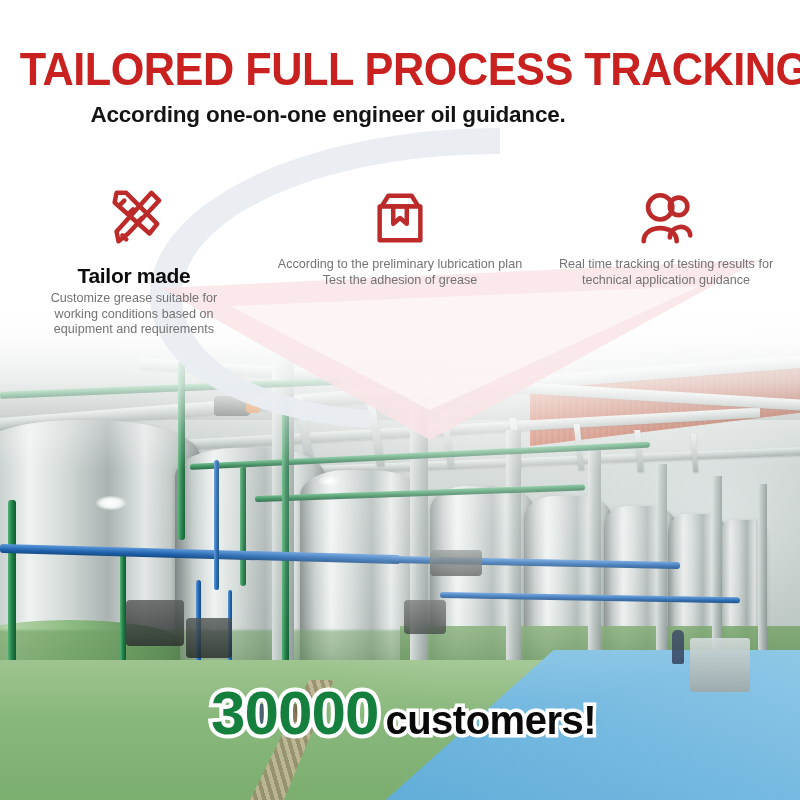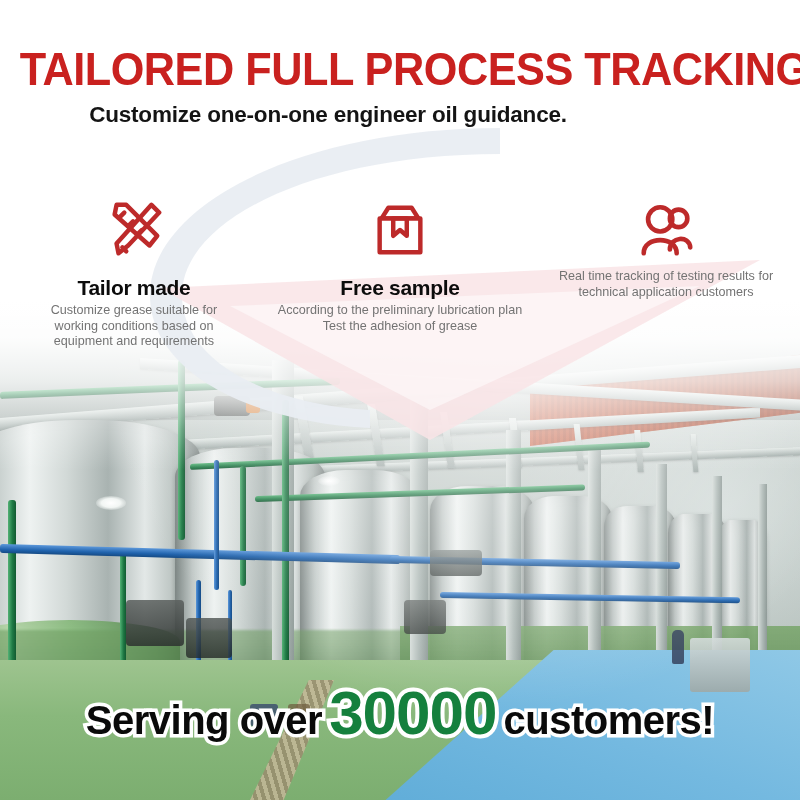--- a/index.html
+++ b/index.html
@@ -163,21 +163,21 @@
     margin-top:8px;
     font-weight:700;
     font-size:22.5px;
     line-height:26px;
     color:#141414;
     letter-spacing:-.2px;
   }
 
   
   #features {
-    position:absolute; left:0; top:194px; width:800px;
+    position:absolute; left:0; top:182px; width:800px;
     display:flex; align-items:flex-start; justify-content:center;
   }
   .feature { width:266px; text-align:center; padding:0 4px; }
   .feat-icon { height:72px; display:flex; align-items:center; justify-content:center; }
   .feat-icon svg { display:block; }
   .feat-title {
     margin-top:10px;
     font-weight:700; font-size:21px; line-height:24px; color:#0c0c0c;
     letter-spacing:-.3px;
   }
@@ -315,21 +315,21 @@
       <path d="M500 18 C 300 18, 150 95, 150 185 C 150 262, 250 312, 370 318
                L 370 300 C 268 294, 182 252, 182 185 C 182 108, 318 44, 500 44 Z" fill="#e9edf2" opacity="0.95"></path>
 
       <path d="M160 178 L 760 150 L 430 330 Z" fill="#f9e4e6" opacity="0.85"></path>
       <path d="M230 196 L 700 176 L 430 300 Z" fill="#ffffff" opacity="0.5"></path>
     </svg>
   </div>
 
   <div id="headline-block">
     <div id="title">TAILORED FULL PROCESS TRACKING</div>
-    <div id="subtitle">Customize one-on-one engineer oil guidance.</div>
+    <div id="subtitle">According one-on-one engineer oil guidance.</div>
   </div>
 
   <div id="features">
 
     <div class="feature">
       <div class="feat-icon">
         <svg width="62" height="62" viewBox="0 0 64 64" fill="none" stroke="#bd2a2a" stroke-width="4.6" stroke-linejoin="round" stroke-linecap="round">
 
           <path d="M14 6 L24 6 L56 38 L48 48 L12 16 Z"></path>
           <path d="M22 14 L17 19"></path>
@@ -348,38 +348,36 @@
       <div class="feat-icon">
         <svg width="62" height="62" viewBox="0 0 64 64" fill="none" stroke="#bd2a2a" stroke-width="4.6" stroke-linejoin="round" stroke-linecap="round">
 
           <path d="M13 20 L20 9 L44 9 L51 20 Z"></path>
 
           <path d="M11 20 L53 20 L53 55 L11 55 Z"></path>
 
           <path d="M25 20 L39 20 L39 38 L32 32 L25 38 Z"></path>
         </svg>
       </div>
-      <div class="feat-title">Free sample</div>
       <div class="feat-desc">According to the preliminary lubrication plan Test the adhesion of grease</div>
     </div>
 
     <div class="feature">
       <div class="feat-icon">
         <svg width="62" height="62" viewBox="0 0 64 64" fill="none" stroke="#bd2a2a" stroke-width="4.8" stroke-linejoin="round" stroke-linecap="round">
 
           <circle cx="45" cy="20" r="9"></circle>
           <path d="M36 52 C 36 39, 56 37, 57 50"></path>
 
           <circle cx="26" cy="21" r="12.5"></circle>
           <path d="M9 56 C 9 38, 43 38, 43 56"></path>
         </svg>
       </div>
-      <div class="feat-desc">Real time tracking of testing results for technical application customers</div>
+      <div class="feat-desc">Real time tracking of testing results for technical application guidance</div>
     </div>
   </div>
 
   <div id="banner">
-    <span class="bn">Serving over</span>
     <span class="bn-num">30000</span>
     <span class="bn">customers!</span>
   </div>
 
 </div>
 
 </body></html>

